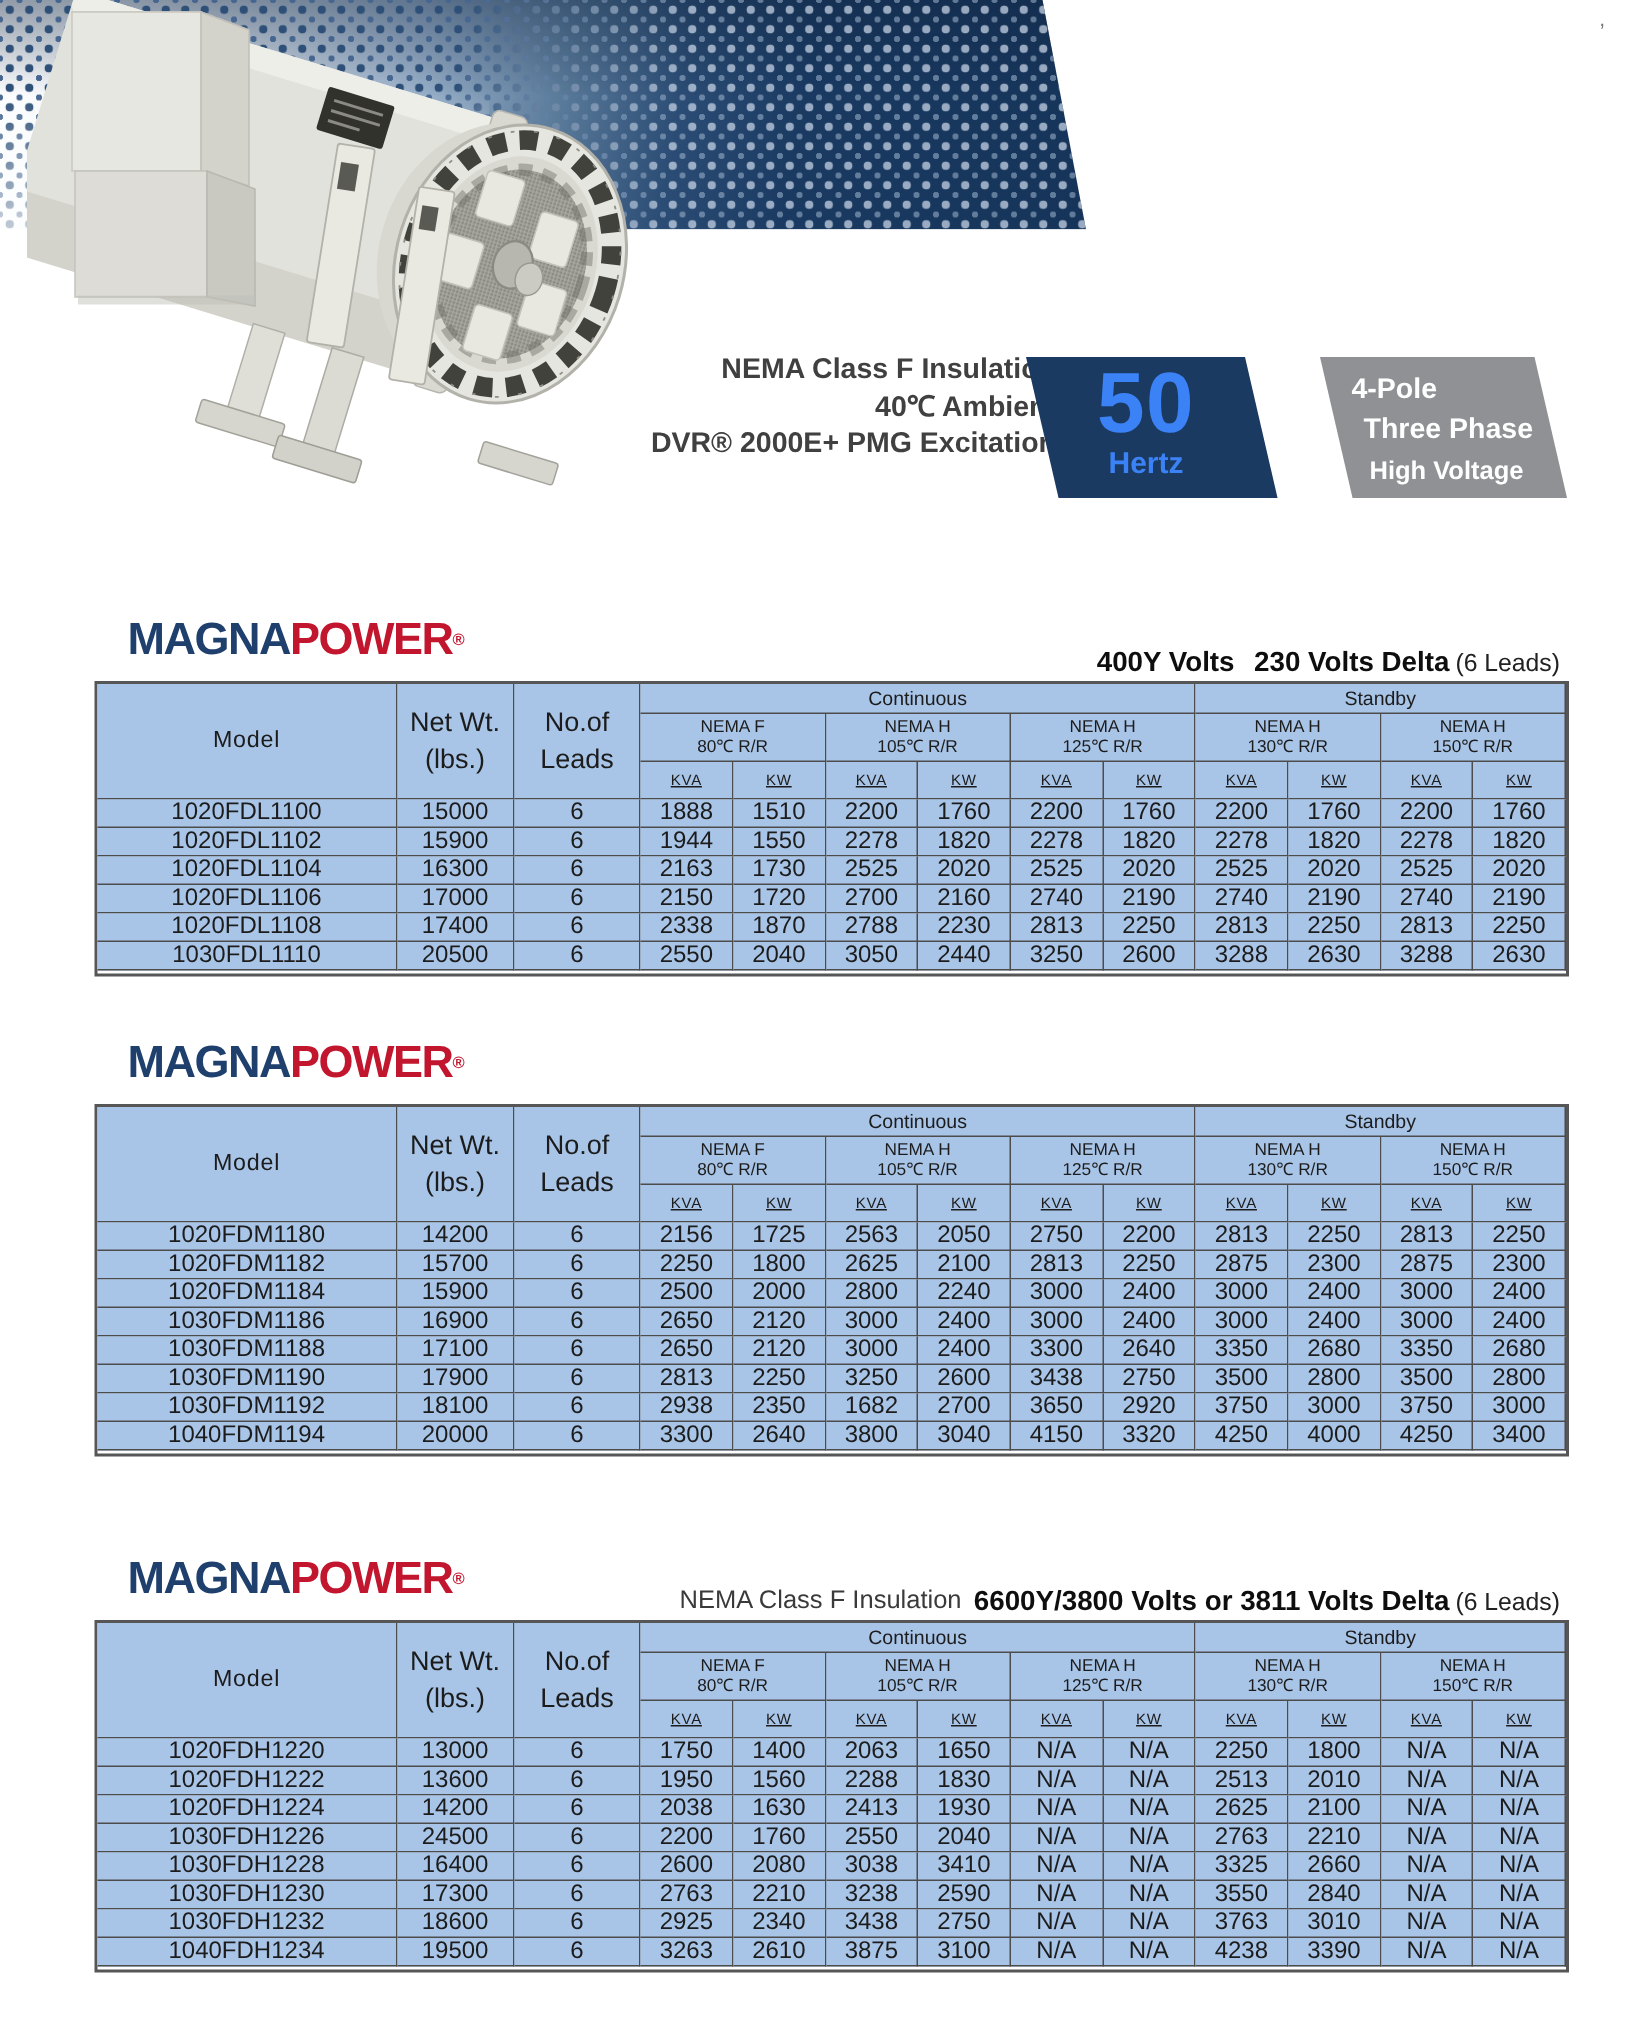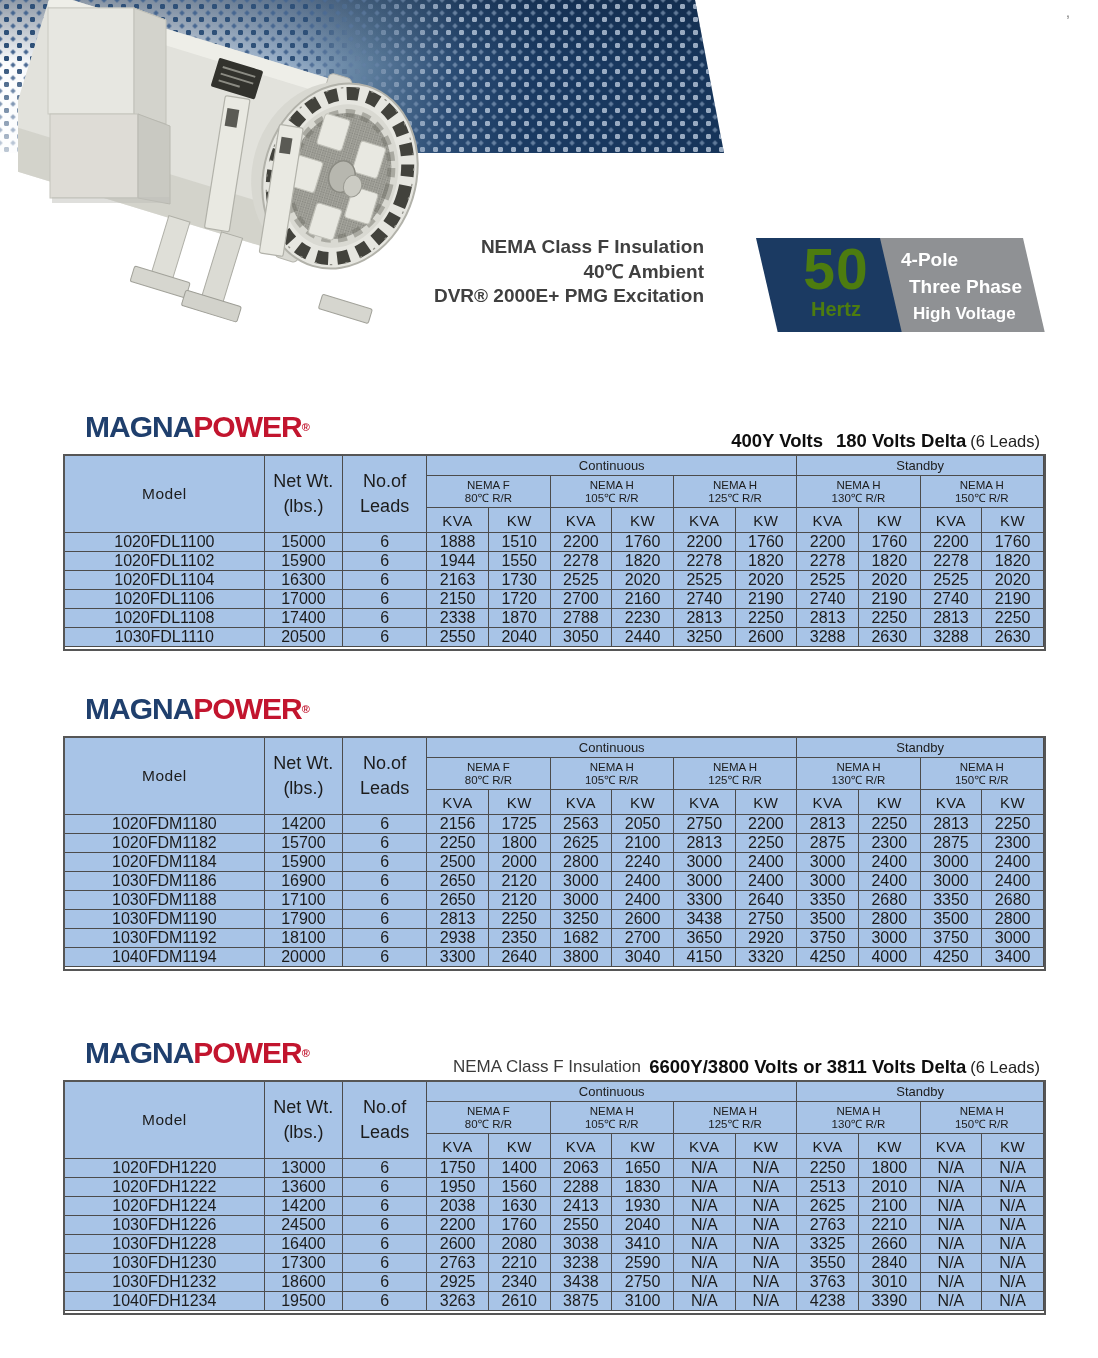--- a/index.html
+++ b/index.html
@@ -24,21 +24,21 @@
         mask:linear-gradient(95deg,transparent 42%,#000 62%);}
   .band-fade{position:absolute;left:0;bottom:0;width:45%;height:60%;
         background:linear-gradient(to bottom,rgba(255,255,255,0),rgba(255,255,255,.7));}
   .machine{position:absolute;left:18px;top:0;width:412px;height:346px;}
   .corner-mark{position:absolute;top:4px;right:28px;font-size:14px;color:#777;}
   
   .specs{position:absolute;top:235px;left:0;width:704px;text-align:right;
          font-size:19px;font-weight:bold;color:#404040;line-height:24.6px;}
   .badge{position:absolute;top:238px;height:94px;}
   .badge .bg{position:absolute;inset:0;transform:skewX(13deg);transform-origin:0 0;}
-  .badge-hz{left:756px;width:146px;color:#4d7c0f;}
+  .badge-hz{left:684px;width:146px;color:#3b82f6;}
   .badge-hz .bg{background:#1b3a62;}
   .hz-num{position:relative;text-align:center;font-size:57px;font-weight:bold;
           line-height:58px;padding:2px 0 0 14px;letter-spacing:1px;}
   .hz-unit{position:relative;text-align:center;font-size:20px;font-weight:bold;
            padding-left:14px;}
   .badge-type{left:880px;width:143px;color:#fff;font-weight:bold;}
   .badge-type .bg{background:#8f9194;}
   .tl{position:relative;line-height:27px;}
   .tl1{font-size:19px;margin:8px 0 0 21px;}
   .tl2{font-size:19px;margin-left:29px;}
@@ -58,21 +58,21 @@
   .sec-title .gap{display:inline-block;width:13px;}
   .sec-title .note6{font-weight:normal;font-size:16.5px;color:#222;margin-left:4px;}
   
   .tblwrap{border:2px solid #565656;background:#fff;}
   .tblwrap table{width:100%;border-collapse:separate;table-layout:fixed;margin:0;}
   .thead-tbl{border-spacing:0;}
   .thead-tbl td{background:#a8c4e7;border:1px solid #4c4c4c;border-left:none;border-top:none;
        text-align:center;vertical-align:middle;color:#1c1c1c;padding:0;}
   .hr1 td{height:19px;font-size:13px;}
   .hr2 td{height:31px;font-size:11.5px;line-height:13px;}
-  .hr3 td{height:24px;font-size:15px;letter-spacing:.5px;}
+  .hr3 td{height:24px;font-size:10px;letter-spacing:.5px;text-decoration:underline;}
   .thead-tbl td.big{font-size:15.5px;letter-spacing:.5px;}
   .two-line div{line-height:25px;font-size:18px;}
   .tbody-tbl{border-spacing:0 2px;}
 </style>
 </head>
 <body>
 
 <div class="band">
   <div class="band-grad"></div>
   <div class="dots dots-dark"></div>
@@ -154,21 +154,21 @@
   <div class="tl tl1">4-Pole</div>
   <div class="tl tl2">Three Phase</div>
   <div class="tl tl3">High Voltage</div>
 </div>
 
 <div class="corner-mark">,</div>
 
 <div class="section" id="sec1">
   <div class="sec-head">
     <div class="logo"><span class="magna">MAGNA</span><span class="power">POWER</span><span class="reg">®</span></div>
-    <div class="sec-title"><span>400Y Volts</span><span class="gap"></span><span>180 Volts Delta</span><span class="note6">(6 Leads)</span></div>
+    <div class="sec-title"><span>400Y Volts</span><span class="gap"></span><span>230 Volts Delta</span><span class="note6">(6 Leads)</span></div>
   </div>
   <div class="tblwrap">
     <div class="head-slot">
   <table class="thead-tbl">
           <colgroup>
             <col style="width: 20.4%;">
             <col style="width: 8%;">
             <col style="width: 8.6%;">
             <col style="width: 6.3%;">
             <col style="width: 6.3%;">

